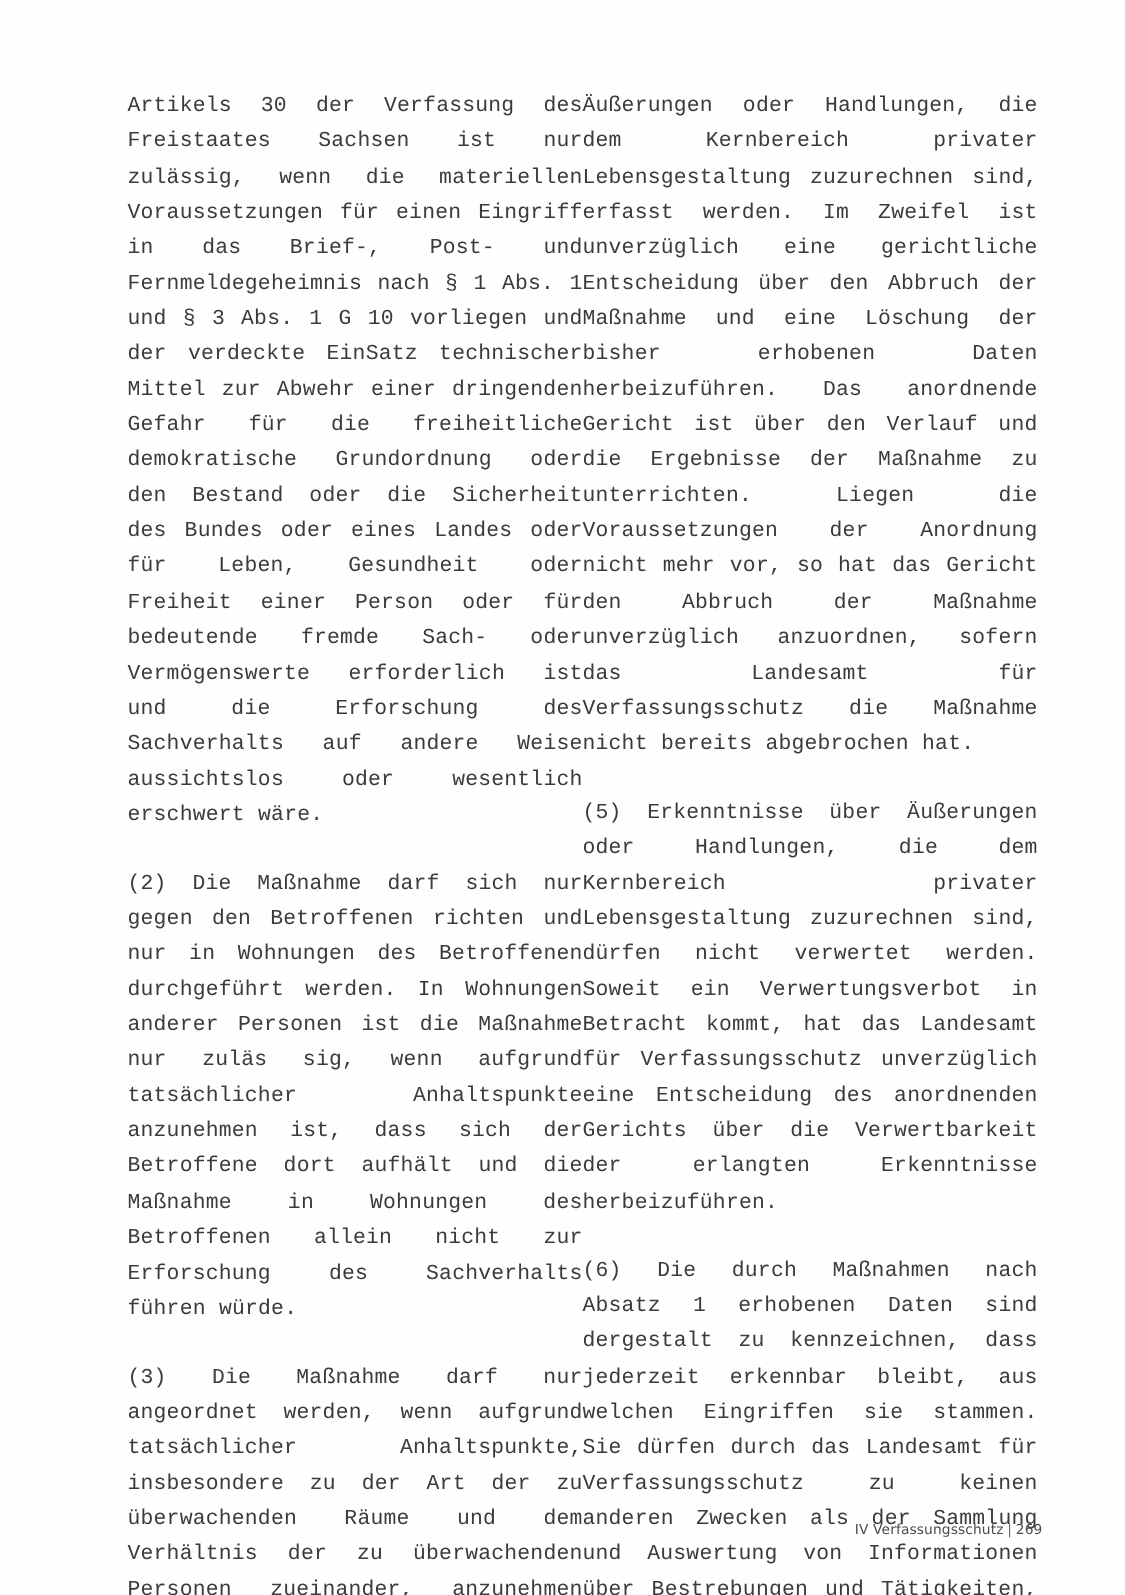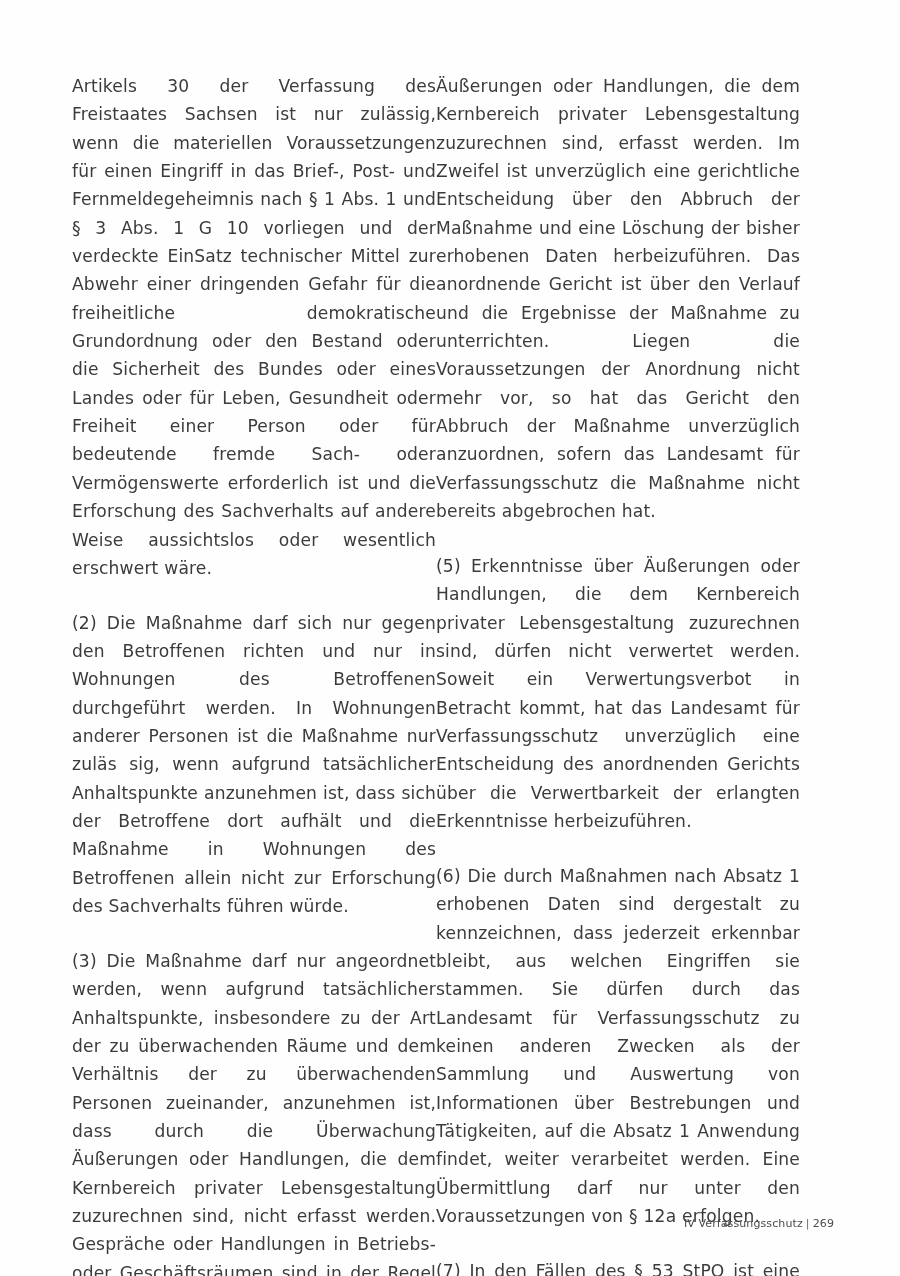--- a/index.html
+++ b/index.html
@@ -17,21 +17,22 @@
     font-family: "DejaVu Sans", "Liberation Sans", sans-serif;
   }
   .columns {
     position: absolute;
     left: 72px;
     top: 72px;
     width: 758px;
     height: 1080px;
     display: flex;
     flex-direction: row;
-    justify-content: flex-start;
+    justify-content: flex-end;
+    font-family: Liberation Mono, monospace;
   }
   .col {
     width: 364px;
     box-sizing: border-box;
   }
   .para {
     margin: 0 0 26.5px 0;
     font-size: 17.1px;
     line-height: 28.35px;
     color: #3b3b3b;

